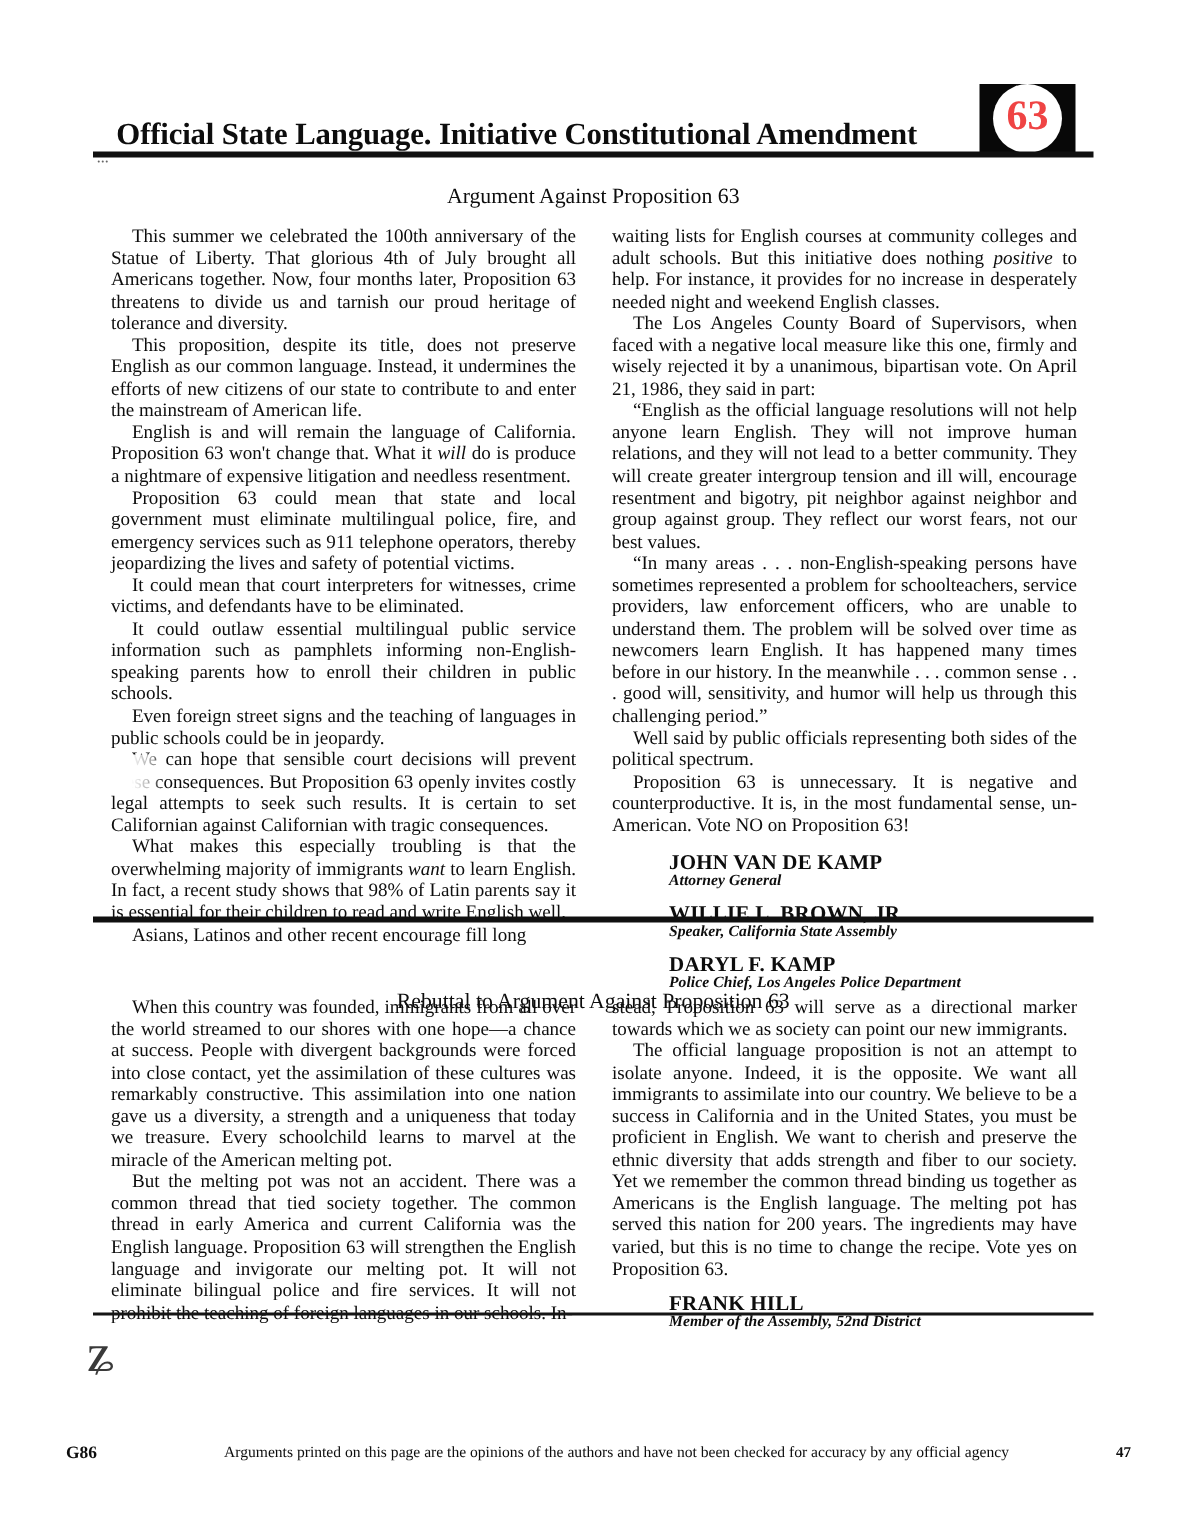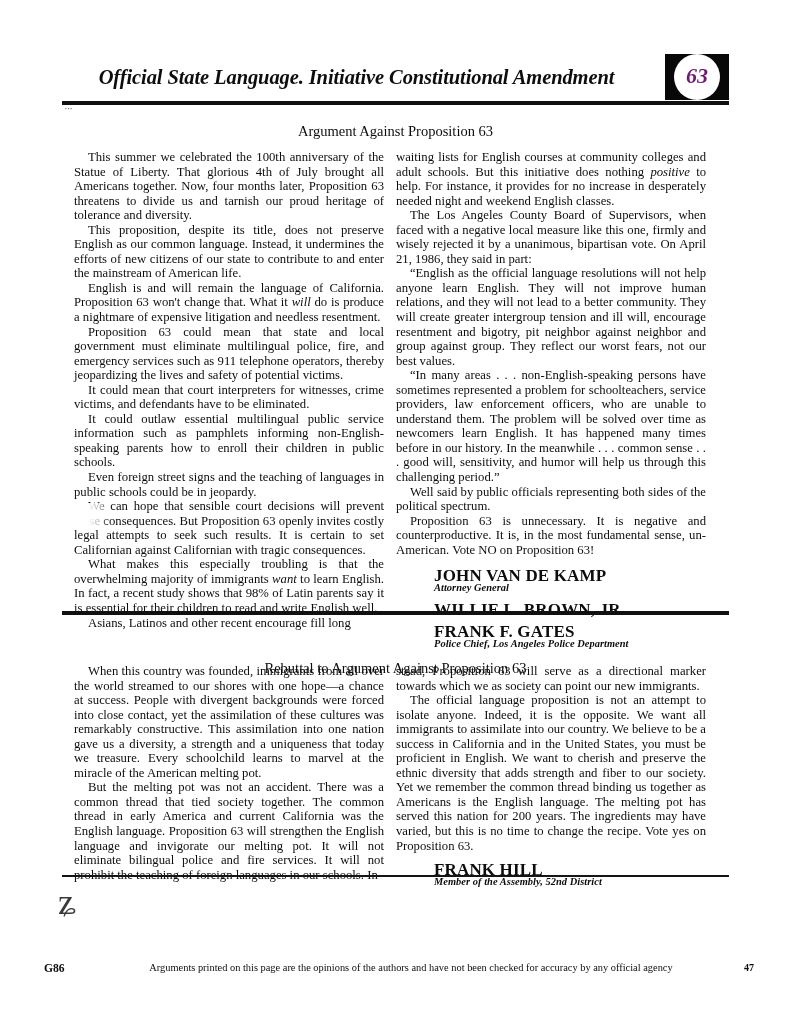--- a/index.html
+++ b/index.html
@@ -17,27 +17,26 @@
   }
 
   .page {
     position: absolute;
     inset: 0;
   }
 
   
   .header-band {
     position: absolute;
-    left: 62px;
+    left: 50px;
     top: 52px;
     width: 667px;
     height: 50px;
     display: flex;
-    align-items: center;
-    font-style: italic;
+    align-items: flex-end;
   }
   .header-title {
     flex: 1 1 auto;
     display: flex;
     align-items: center;
     justify-content: center;
     padding-right: 14px;
     font-size: 20.5px;
     font-weight: bold;
     letter-spacing: -0.1px;
@@ -49,25 +48,25 @@
     background: #080808;
     display: flex;
     align-items: center;
     justify-content: center;
   }
   .badge-circle {
     width: 46px;
     height: 46px;
     border-radius: 50%;
     background: #ffffff;
-    color: #701a75;
+    color: #ef4444;
     display: flex;
     align-items: center;
     justify-content: center;
-    font-size: 22px;
+    font-size: 28px;
     font-weight: bold;
     line-height: 1;
     padding-bottom: 2px;
     box-sizing: border-box;
   }
 
   .rule-heavy {
     position: absolute;
     left: 62px;
     width: 667px;
@@ -113,21 +112,21 @@
   }
   .heading-argument { top: 123px; }
   .heading-rebuttal { top: 660px; }
 
   
   .cols {
     position: absolute;
     left: 74px;
     width: 645px;
     display: flex;
-    gap: 12px;
+    gap: 24px;
   }
   .cols-argument { top: 150px; }
   .cols-rebuttal { top: 664px; }
 
   .col {
     width: 310px;
     font-size: 12.7px;
     line-height: 14.55px;
     text-align: justify;
     hyphens: none;
@@ -149,21 +148,21 @@
 
   
   .signatures {
     margin-top: 12px;
     padding-left: 38px;
   }
   .sig {
     margin-bottom: 9px;
   }
   .sig-name {
-    font-size: 17px;
+    font-size: 14px;
     font-weight: bold;
     letter-spacing: 0.15px;
     line-height: 13px;
   }
   .sig-title {
     font-size: 10.4px;
     font-style: italic;
     font-weight: bold;
     line-height: 12px;
     letter-spacing: 0.05px;
@@ -173,21 +172,21 @@
     padding-left: 38px;
   }
 
   
   .footer {
     position: absolute;
     left: 44px;
     top: 962px;
     width: 710px;
     display: flex;
-    align-items: flex-start;
+    align-items: center;
     font-size: 10.4px;
   }
   .footer-left {
     width: 54px;
     font-weight: bold;
     font-size: 11.6px;
   }
   .footer-center {
     flex: 1 1 auto;
     text-align: center;
@@ -239,23 +238,24 @@
       <p>Well said by public officials representing both sides of the political spectrum.</p>
       <p>Proposition 63 is unnecessary. It is negative and counterproductive. It is, in the most fundamental sense, un-American. Vote NO on Proposition 63!</p>
 
       <div class="signatures">
         <div class="sig">
           <div class="sig-name">JOHN VAN DE KAMP</div>
           <div class="sig-title">Attorney General</div>
         </div>
         <div class="sig">
           <div class="sig-name">WILLIE L. BROWN, JR.</div>
-        </div>
-        <div class="sig">
-          <div class="sig-name">FRANK F. GATES</div>
+          <div class="sig-title">Speaker, California State Assembly</div>
+        </div>
+        <div class="sig">
+          <div class="sig-name">DARYL F. KAMP</div>
           <div class="sig-title">Police Chief, Los Angeles Police Department</div>
         </div>
       </div>
     </div>
   </div>
 
   <div class="fade-mask"></div>
 
   <div class="rule-heavy rule-mid"></div>
   <div class="section-heading heading-rebuttal">Rebuttal to Argument Against Proposition 63</div>

